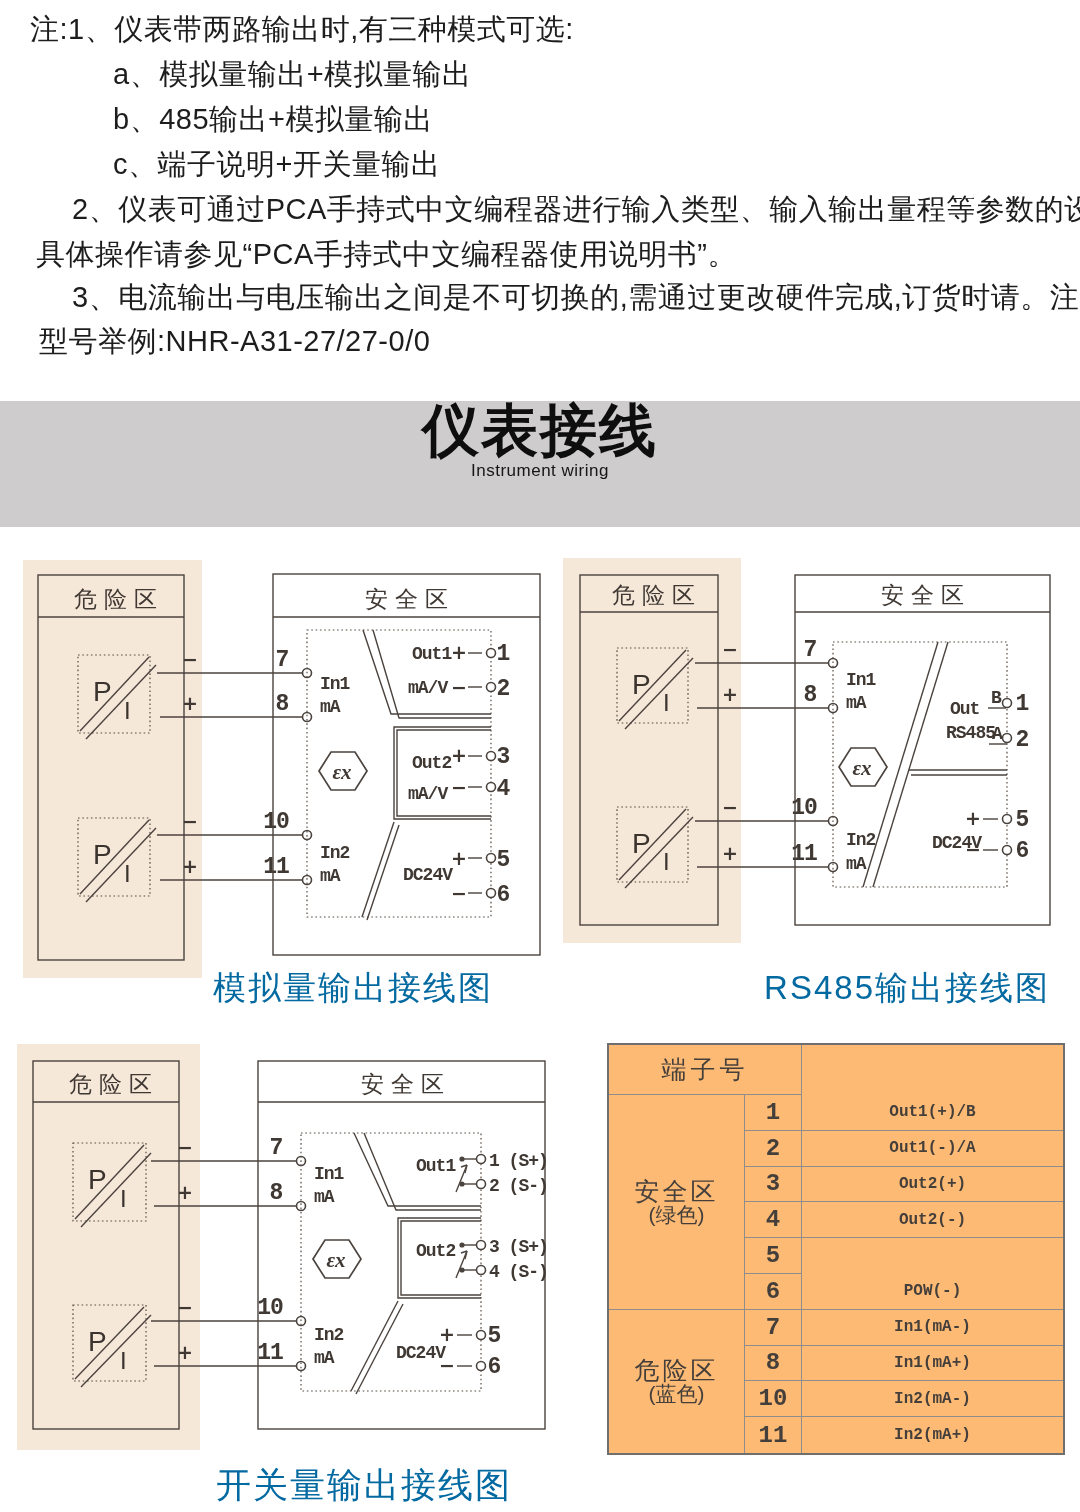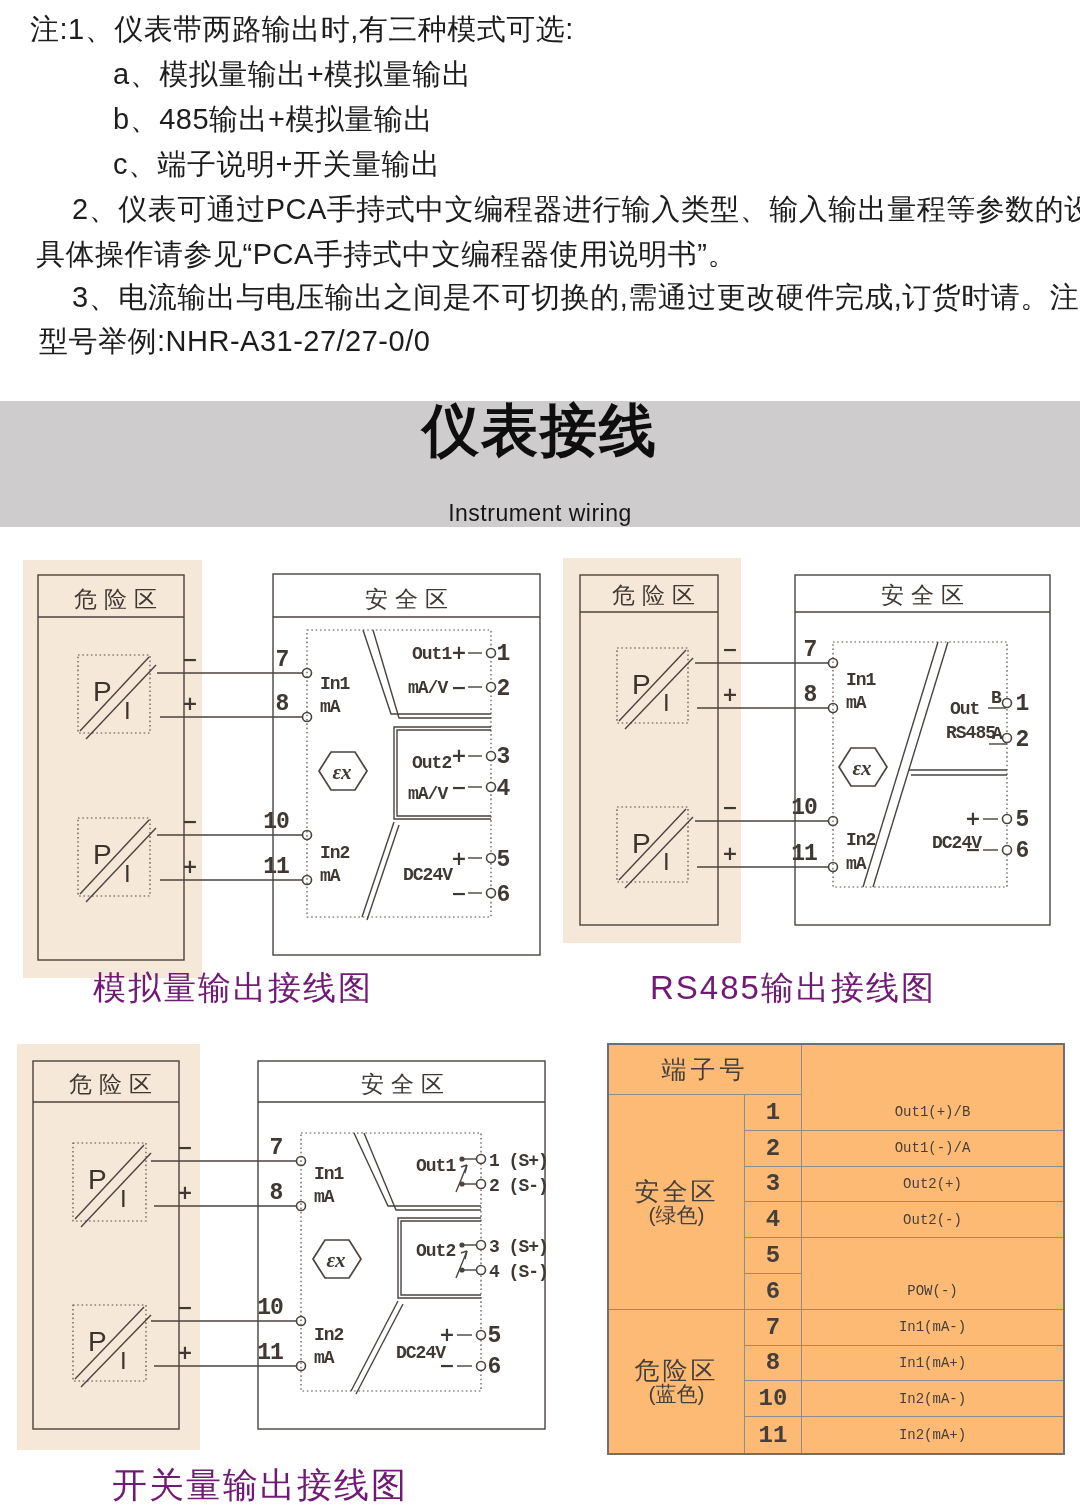--- a/index.html
+++ b/index.html
@@ -1,23 +1,23 @@
 <!DOCTYPE html>
 <html><head>
 <meta charset="utf-8">
 <style>
   html,body{margin:0;padding:0;background:#fff;}
   #page{position:relative;width:1080px;height:1512px;background:#ffffff;overflow:hidden;
         font-family:"Liberation Sans",sans-serif;}
   .note{position:absolute;font-size:29px;color:#1d1d1d;letter-spacing:.5px;white-space:nowrap;}
   #banner{position:absolute;left:0;top:401px;width:1080px;height:126px;background:#cecccd;
-          display:flex;flex-direction:column;align-items:center;justify-content:space-between;}
+          display:flex;flex-direction:column;align-items:center;justify-content:flex-start;}
   #banner .t{font-size:57px;font-weight:bold;color:#0e0e0e;letter-spacing:2px;line-height:1.05;}
-  #banner .s{font-size:23px;color:#161616;margin-top:0px;letter-spacing:.5px;}
-  .cap{position:absolute;width:400px;text-align:left;font-size:33px;color:#701a75;letter-spacing:2px;white-space:nowrap;}
+  #banner .s{font-size:17px;color:#161616;margin-top:0px;letter-spacing:.5px;}
+  .cap{position:absolute;width:400px;text-align:right;font-size:33px;color:#0369a1;letter-spacing:2px;white-space:nowrap;}
   .diag{position:absolute;}
   
   text{fill:#3f3833;}
   .zone-t{font-family:"Liberation Serif",serif;font-size:23px;letter-spacing:7px;}
   .mono{font-family:"Liberation Mono","DejaVu Sans Mono",monospace;font-weight:bold;font-size:18px;letter-spacing:-1px;}
   .num{font-family:"Liberation Mono","DejaVu Sans Mono",monospace;font-weight:bold;font-size:23px;letter-spacing:-1px;}
   .sgn{font-family:"DejaVu Sans",sans-serif;font-weight:bold;font-size:19px;}
   .pi-p{font-size:28px;fill:#3a332e;}
   .pi-i{font-size:24px;fill:#3a332e;}
   .exg{font-family:"Liberation Serif",serif;font-style:italic;font-weight:bold;font-size:21px;}
@@ -35,21 +35,21 @@
   .thA{grid-column:1/3;grid-row:1;border-right:1.5px solid #8d8d8d;border-bottom:1.5px solid #8d8d8d;}
   .thB{grid-column:3;grid-row:1;border-bottom:1.5px solid #8d8d8d;}
   .tg{grid-column:1;flex-direction:column;border-right:1.5px solid #8d8d8d;line-height:1.05;}
   .tg .z{font-size:25px;letter-spacing:3px;}
   .tg .sub{font-size:21px;letter-spacing:0;}
   .tg1{grid-row:2/8;border-bottom:1.5px solid #8d8d8d;}
   .tg2{grid-row:8/12;}
   .tn{grid-column:2;border-right:1.5px solid #8d8d8d;border-bottom:1.5px solid #8d8d8d;
       font-family:"Liberation Mono","DejaVu Sans Mono",monospace;font-weight:bold;font-size:24px;}
   .td{grid-column:3;border-bottom:1.5px solid #8d8d8d;
-      font-family:"Liberation Mono","DejaVu Sans Mono",monospace;font-weight:normal;font-size:14px;text-align:center;}
+      font-family:"Liberation Mono","DejaVu Sans Mono",monospace;font-weight:bold;font-size:16px;text-align:center;}
   .nb{border-bottom:none !important;}
 </style>
 </head>
 <body>
 
 <div id="page">
 
   <div class="note" style="left:30px;top:10px">注:1、仪表带两路输出时,有三种模式可选:</div>
   <div class="note" style="left:113px;top:55px">a、模拟量输出+模拟量输出</div>
   <div class="note" style="left:113px;top:100px">b、485输出+模拟量输出</div>

